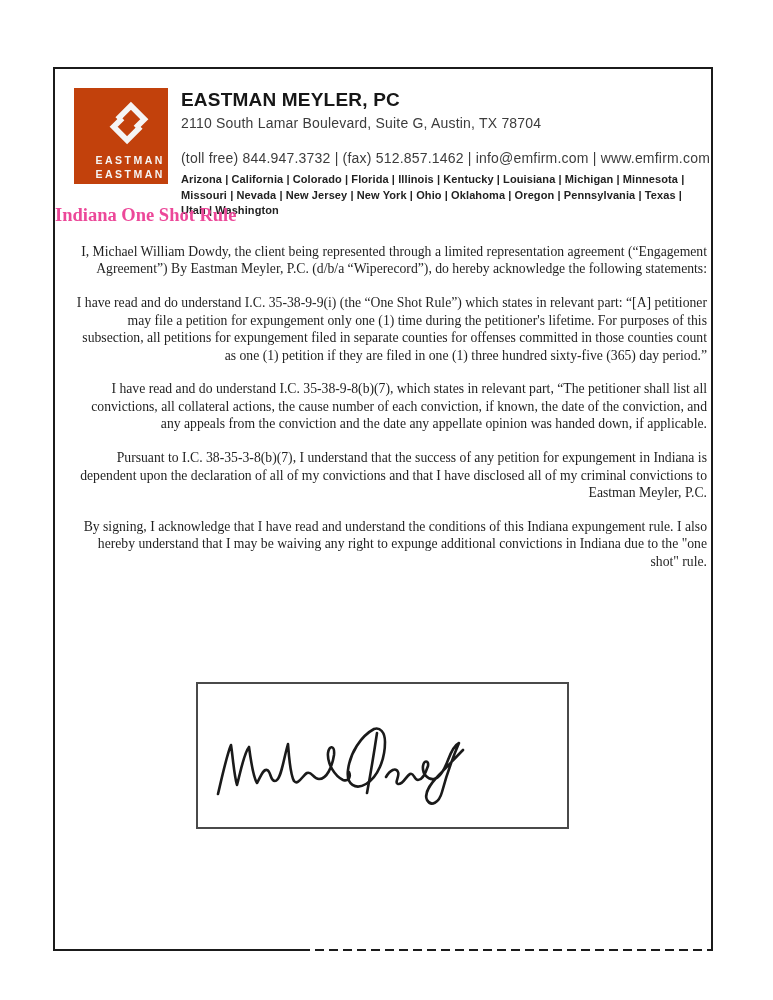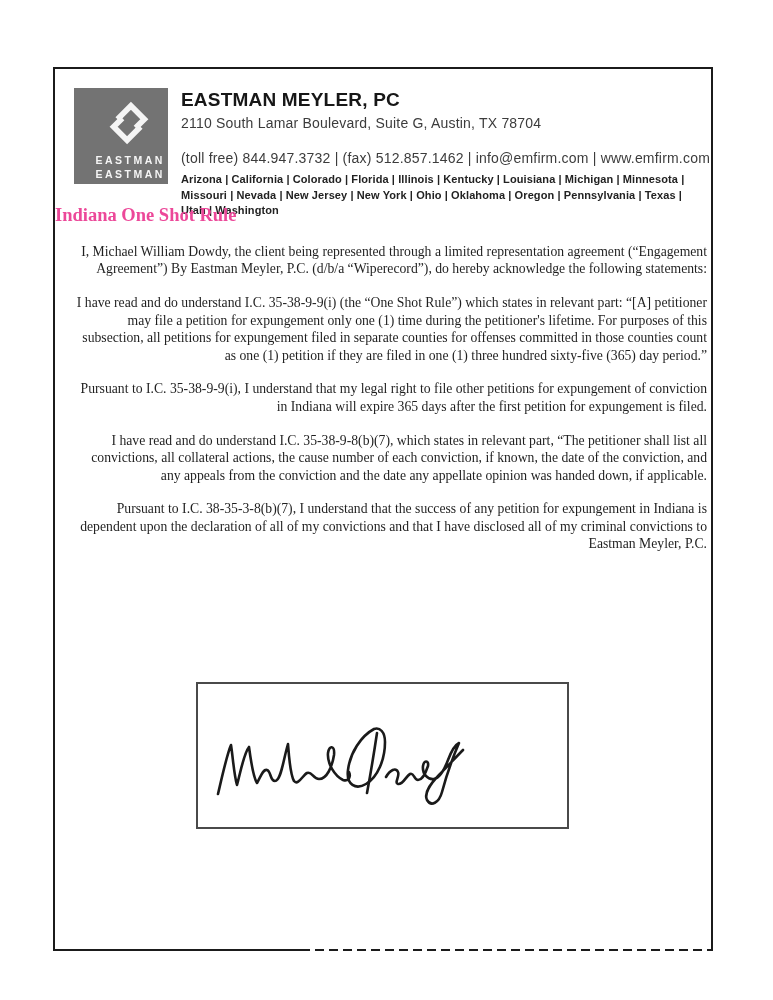--- a/index.html
+++ b/index.html
@@ -20,21 +20,21 @@
   }
   
   .letterhead {
     position: absolute;
     left: 19px; top: 19px;
     display: flex;
     align-items: flex-start;
   }
   .logo {
     width: 94px; height: 96px;
-    background: #737373;
+    background: #c2410c;
     display: flex;
     flex-direction: column;
     align-items: center;
     flex: none;
     padding-left: 16px;
   }
   .logo svg { margin-top: 12px; }
   .logo-word {
     margin-top: 7px;
     font-family: "Liberation Sans", sans-serif;
@@ -135,23 +135,23 @@
       <div class="contact">(toll free) 844.947.3732 | (fax) 512.857.1462 | info@emfirm.com | www.emfirm.com</div>
       <div class="states">Arizona | California | Colorado | Florida | Illinois | Kentucky | Louisiana | Michigan | Minnesota | Missouri | Nevada | New Jersey | New York | Ohio | Oklahoma | Oregon | Pennsylvania | Texas | Utah | Washington</div>
     </div>
   </div>
 
   <div class="title">Indiana One Shot Rule</div>
 
   <div class="content">
     <p>I, Michael William Dowdy, the client being represented through a limited representation agreement (“Engagement Agreement”) By Eastman Meyler, P.C. (d/b/a “Wiperecord”), do hereby acknowledge the following statements:</p>
     <p>I have read and do understand I.C. 35-38-9-9(i) (the “One Shot Rule”) which states in relevant part: “[A] petitioner may file a petition for expungement only one (1) time during the petitioner's lifetime. For purposes of this subsection, all petitions for expungement filed in separate counties for offenses committed in those counties count as one (1) petition if they are filed in one (1) three hundred sixty-five (365) day period.”</p>
-    <p>Pursuant to I.C. 35-38-9-9(i), I understand that my legal right to file other petitions for expungement of conviction in Indiana will expire 365 days after the first petition for expungement is filed.</p>
     <p>I have read and do understand I.C. 35-38-9-8(b)(7), which states in relevant part, “The petitioner shall list all convictions, all collateral actions, the cause number of each conviction, if known, the date of the conviction, and any appeals from the conviction and the date any appellate opinion was handed down, if applicable.</p>
     <p>Pursuant to I.C. 38-35-3-8(b)(7), I understand that the success of any petition for expungement in Indiana is dependent upon the declaration of all of my convictions and that I have disclosed all of my criminal convictions to Eastman Meyler, P.C.</p>
+    <p>By signing, I acknowledge that I have read and understand the conditions of this Indiana expungement rule. I also hereby understand that I may be waiving any right to expunge additional convictions in Indiana due to the "one shot" rule.</p>
   </div>
 
   <div class="sigbox">
     <svg width="369" height="143" viewBox="0 0 369 143" role="img" aria-label="Michael Dowdy">
       <g fill="none" stroke="#1a1a1a" stroke-width="2.6" stroke-linecap="round" stroke-linejoin="round">
 
         <path d="M 20 110
                  C 24 93 29 70 33 61
                  C 35 74 36 91 39 101
                  C 43 86 46 69 51 63

